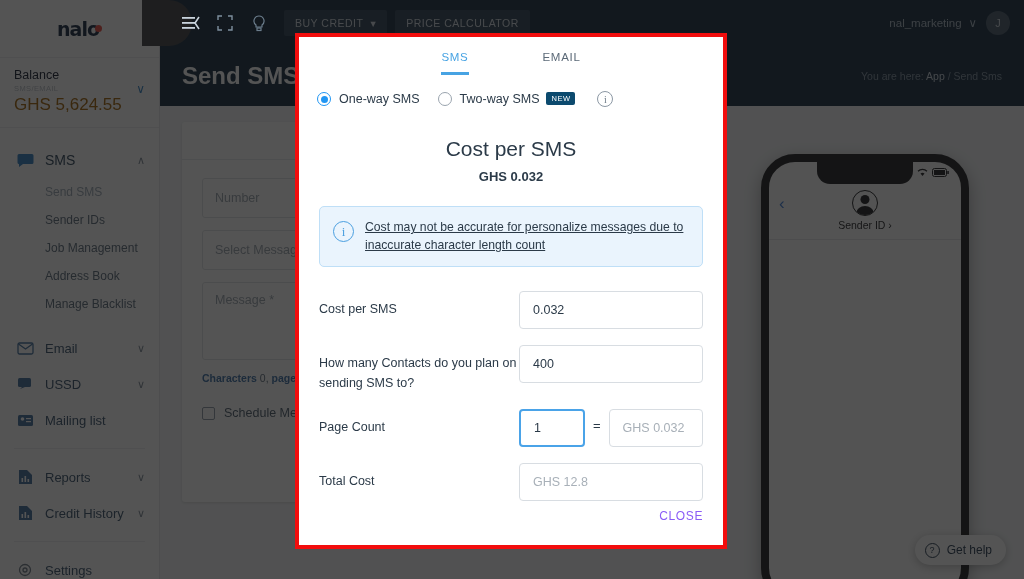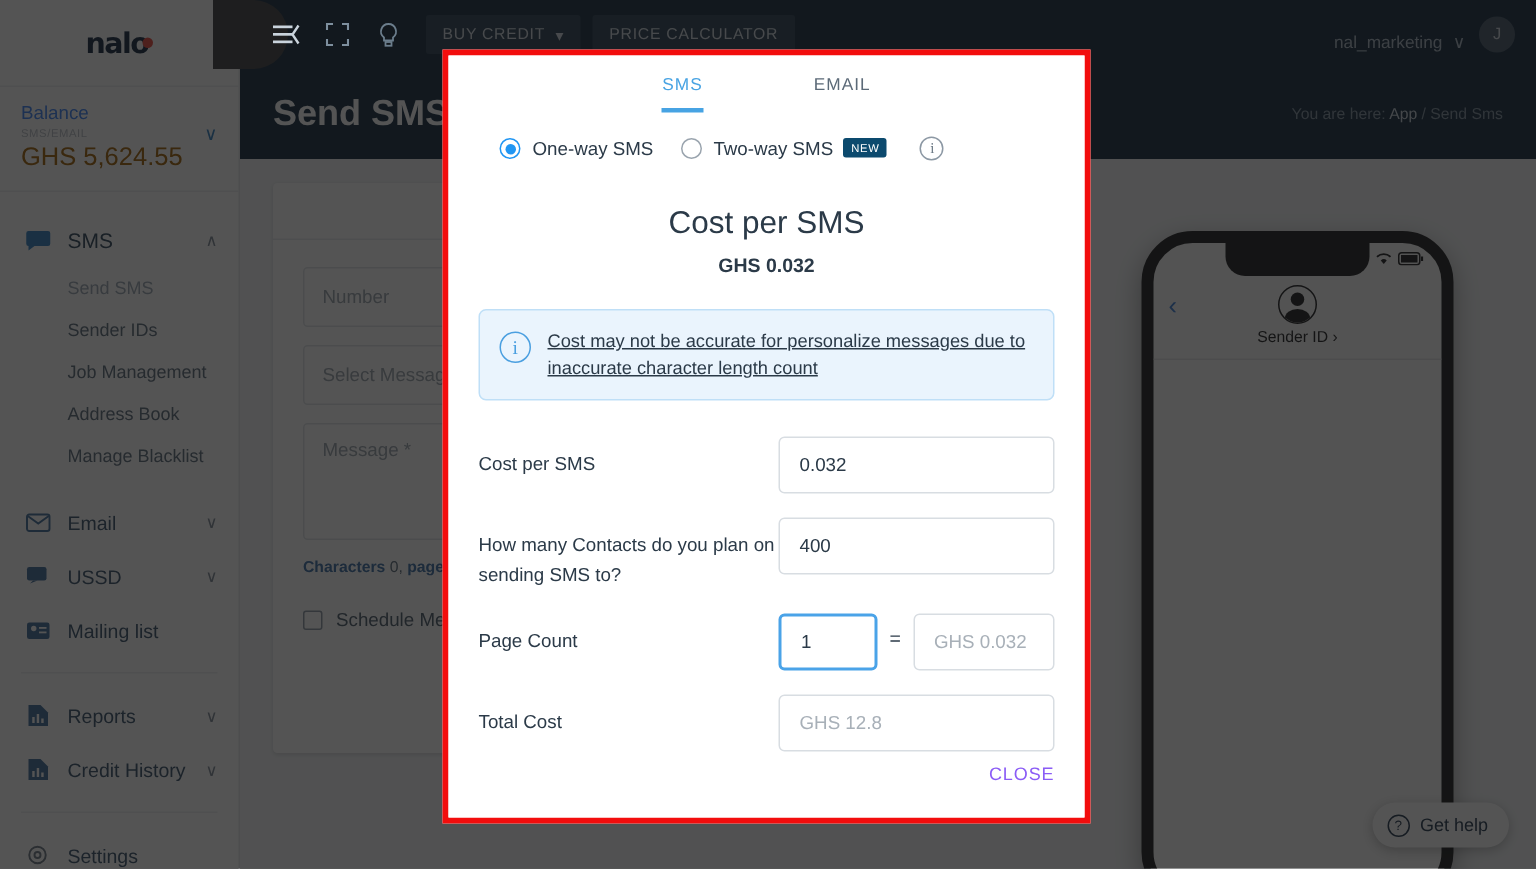--- a/index.html
+++ b/index.html
@@ -37,21 +37,21 @@
   }
   .logo-dot {
     display: inline-block; width: 7px; height: 7px; border-radius: 50%;
     background: #e8453c; margin-left: -4px; vertical-align: super;
   }
   .balance-box {
     padding: 10px 14px 12px 14px;
     border-bottom: 1px solid #eceef0;
     position: relative;
   }
-  .balance-title { color: #3b82f6; font-size: 12.5px; }
+  .balance-title { color: #0f172a; font-size: 12.5px; }
   .balance-sub { color: #b8bec5; font-size: 7.5px; letter-spacing: .4px; margin-top: 2px;}
   .balance-amt { color: #a16207; font-size: 17px; font-weight: normal; margin-top: 2px; }
   .balance-chev {
     position: absolute; right: 14px; top: 24px;
     color: #2f7fc1; font-size: 12px;
   }
 
   .nav { padding-top: 14px; }
   .nav-item {
     display: flex; align-items: center;
@@ -81,21 +81,21 @@
     background: #3d3f41; border-top-right-radius: 28px; border-bottom-right-radius: 28px;
   }
   .tb-icon { width: 34px; height: 46px; display: flex; align-items: center; justify-content: center;
              color: #9fb0bf; position: relative; z-index: 2; cursor: pointer; }
   .tb-btn {
     height: 26px; display: flex; align-items: center; padding: 0 11px;
     background: #2a3f53; color: #cfd8e0; font-size: 10.5px; letter-spacing: .5px;
     margin-left: 8px; cursor: pointer; border-radius: 2px;
   }
   .tb-spacer { flex: 1; }
-  .tb-user { display: flex; align-items: flex-end; color: #a9b7c4; font-size: 11.5px; cursor: pointer; }
+  .tb-user { display: flex; align-items: center; color: #a9b7c4; font-size: 11.5px; cursor: pointer; }
   .avatar {
     width: 24px; height: 24px; border-radius: 50%; background: #46586a; color: #cfd8e0;
     display: flex; align-items: center; justify-content: center; font-size: 11px;
     margin-left: 9px;
   }
 
   .content {
     position: absolute; left: 160px; top: 46px; right: 0; bottom: 0;
     background: #f3f5f7;
   }
@@ -181,21 +181,21 @@
   .modal {
     position: absolute; left: 295px; top: 33px;
     width: 432px; height: 516px;
     background: #ffffff;
     border: 4px solid #f20d0d;
   }
   .modal-inner { width: 100%; height: 100%; background: #fff; padding: 0; position: relative; }
   .m-tabs { display: flex; justify-content: center; gap: 74px; padding-top: 14px; }
   .m-tab { font-size: 11.5px; letter-spacing: .7px; color: #5c6a78; padding-bottom: 9px; cursor: pointer; }
   .m-tab.active { color: #47a3e3; border-bottom: 3px solid #47a3e3; }
-  .radio-row { display: flex; align-items: center; padding: 16px 18px 0 34px; font-size: 12.5px; color: #2b3a48; }
+  .radio-row { display: flex; align-items: center; padding: 16px 18px 0 18px; font-size: 12.5px; color: #2b3a48; }
   .radio { width: 14px; height: 14px; border-radius: 50%; border: 1.6px solid #9aa4ae; margin-right: 8px;
            display: inline-flex; align-items: center; justify-content: center; cursor: pointer; }
   .radio.on { border-color: #2196f3; }
   .radio.on::after { content:""; width: 7px; height: 7px; border-radius: 50%; background: #2196f3; }
   .radio-lbl { margin-right: 18px; }
   .badge { background: #0c4a6e; color: #fff; font-size: 7.5px; letter-spacing: .5px;
            padding: 2px 5px; border-radius: 2px; margin-left: 7px; position: relative; top: -1px; }
   .info-i {
     width: 16px; height: 16px; border-radius: 50%; border: 1.3px solid #8c98a4;
     color: #6b7884; display: inline-flex; align-items: center; justify-content: center;

